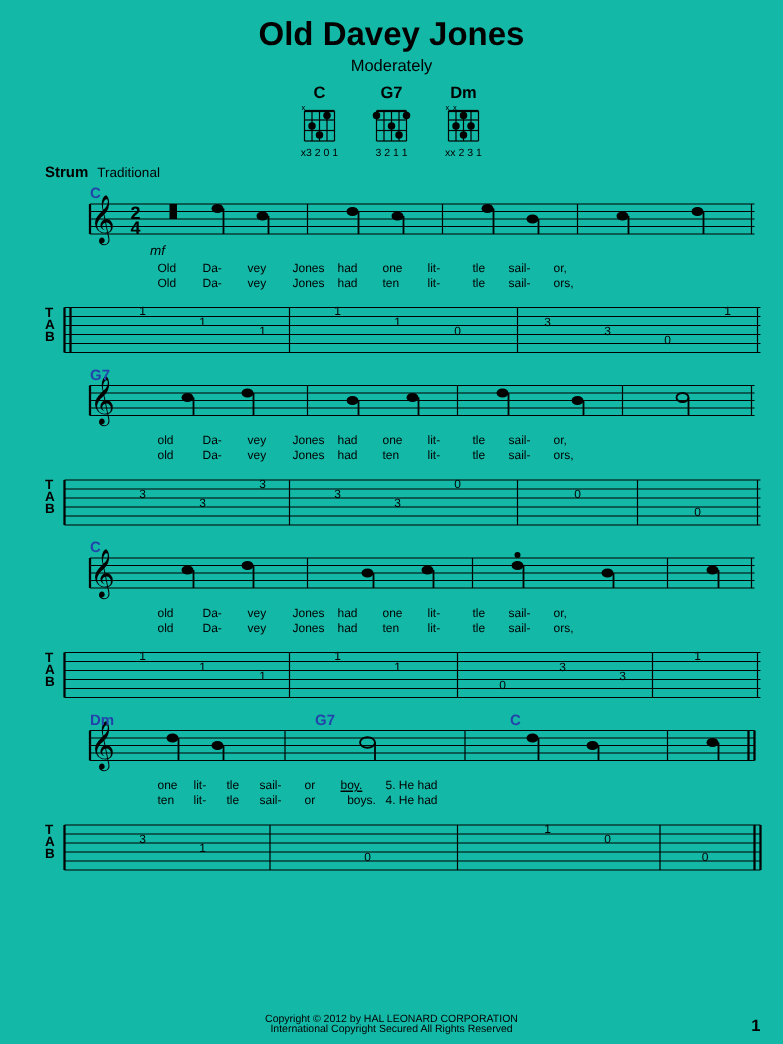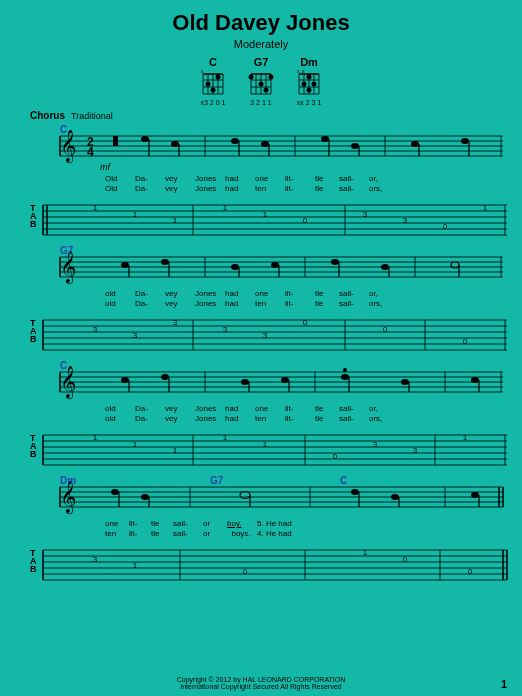--- a/index.html
+++ b/index.html
@@ -171,21 +171,21 @@
           <circle cx="15" cy="20" r="2.5" fill="#000"></circle>
         </svg>
       </div>
       <div class="chord-fingers">xx 2 3 1</div>
     </div>
   </div>
 
 
   <div class="notation-block">
     <div style="display:flex; align-items:baseline; margin-left:5px; margin-bottom:1px;">
-      <span class="section-label">Chorus</span>
+      <span class="section-label">Strum</span>
       <span style="font-size:9px; margin-left:6px;">Traditional</span>
     </div>
 
     <div style="position:relative;">
       <span style="position:absolute; top:2px; left:40px; font-size:10px; font-weight:bold; color:#2244aa;">C</span>
       <svg width="482" height="52" style="display:block; margin-left:5px;">
 
         <line x1="35" y1="14" x2="478" y2="14" stroke="#000" stroke-width="0.8"></line>
         <line x1="35" y1="19" x2="478" y2="19" stroke="#000" stroke-width="0.8"></line>
         <line x1="35" y1="24" x2="478" y2="24" stroke="#000" stroke-width="0.8"></line>

